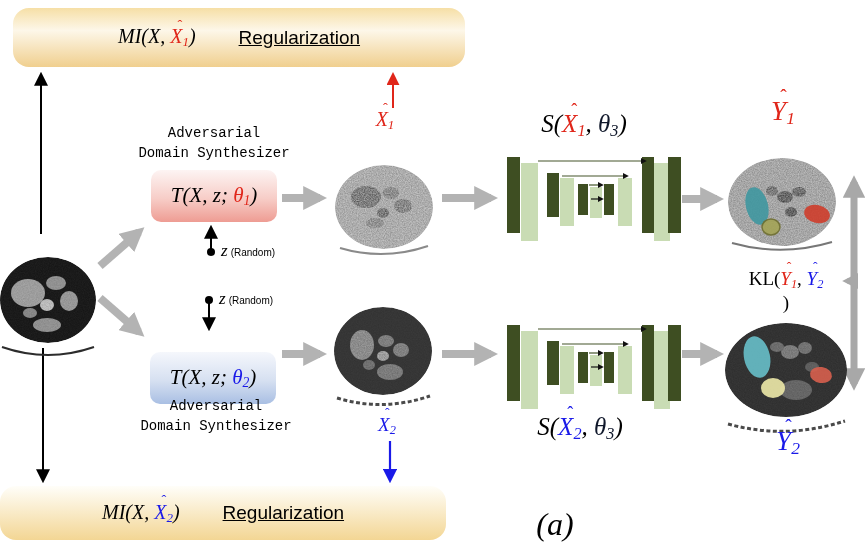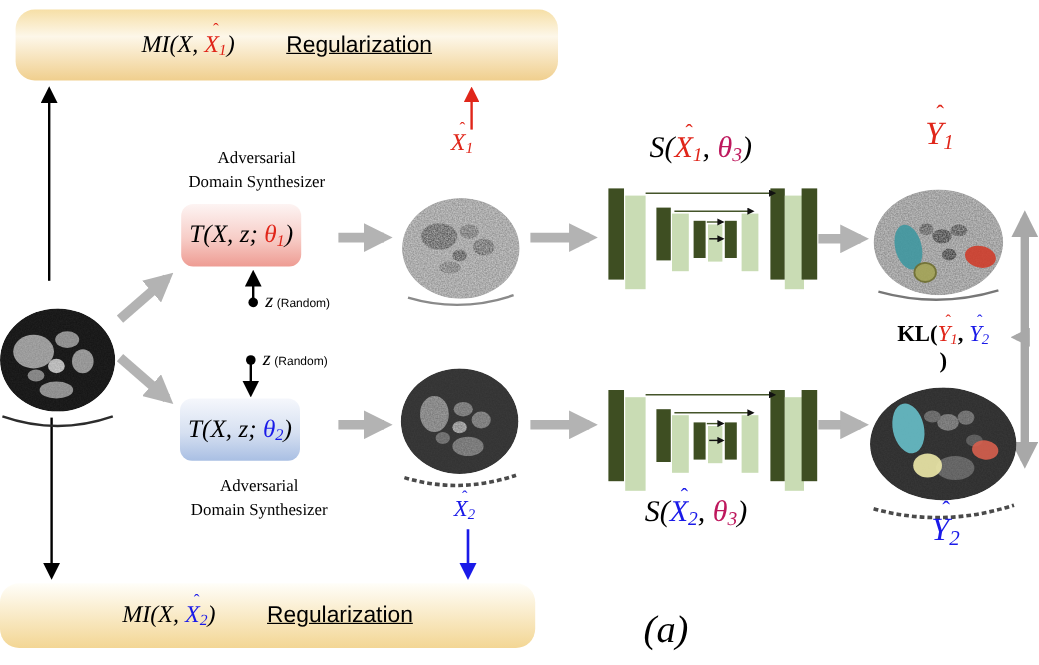--- a/index.html
+++ b/index.html
@@ -14,39 +14,39 @@
   .banner { position:absolute; display:flex; align-items:center; justify-content:center; border-radius:16px;gap:36px; }
   .banner-top { left:13px; top:8px; width:452px; height:59px;
     background:linear-gradient(180deg,#f6dfa6 0%,#fdf7e9 38%,#f0cf8e 100%); }
   .banner-bottom { left:0px; top:486px; width:446px; height:54px;
     background:linear-gradient(180deg,#fffef9 0%,#f3d694 100%); }
   .banner .math { font-size:20px; font-style:italic; }
   .banner .sanslabel { font-family:"Liberation Sans", sans-serif; font-style:normal; font-size:19px; margin-left:7px;text-decoration:underline; }
 
   
   .it { font-style:italic; }
-  .up { font-style:normal;font-weight:bold; }
+  .up { font-style:normal; }
   .red { color:#e0261a; }
   .blue { color:#1a1ae8; }
-  .green { color:#be185d; }
+  .green { color:#0f172a; }
   .hv { position:relative; display:inline-block; font-style:italic; }
   .hat { position:absolute; left:52%; top:-0.50em; transform:translateX(-50%);
          font-size:0.72em; font-style:normal; line-height:1; }
   .sub { font-size:0.65em; vertical-align:-0.22em; }
 
   
-  .tbox { position:absolute; width:100px; height:52px; border-radius:10px;
+  .tbox { position:absolute; width:126px; height:52px; border-radius:10px;
           display:flex; align-items:center; justify-content:center;
           font-size:21px; font-style:italic; }
   .tbox1 { left:151px; top:170px;
     background:linear-gradient(180deg,#fdf4f3 0%,#f7cdc7 55%,#ee9c93 100%); }
-  .tbox2 { left:150px; top:332px;
+  .tbox2 { left:150px; top:352px;
     background:linear-gradient(180deg,#f5f7fc 0%,#d6e0f1 55%,#a9bfe3 100%); }
 
-  .synth-label { font-family:Liberation Serif, serif; font-size:14px; line-height:1.45; }
+  .synth-label { font-family:Liberation Mono, monospace; font-size:14px; line-height:1.45; }
 
   .zlabel { font-size:17px; font-style:italic; }
   .zlabel .znote { font-family:"Liberation Sans", sans-serif; font-style:normal; font-size:10px; margin-left:3px; }
 
   .varlabel-sm { font-size:20px; }
   .varlabel-lg { font-size:27px; }
   .slabel { font-size:25px; font-style:italic; }
   .kllabel { font-size:19px; }
   .caption { font-size:32px; font-style:italic; }
 </style>

